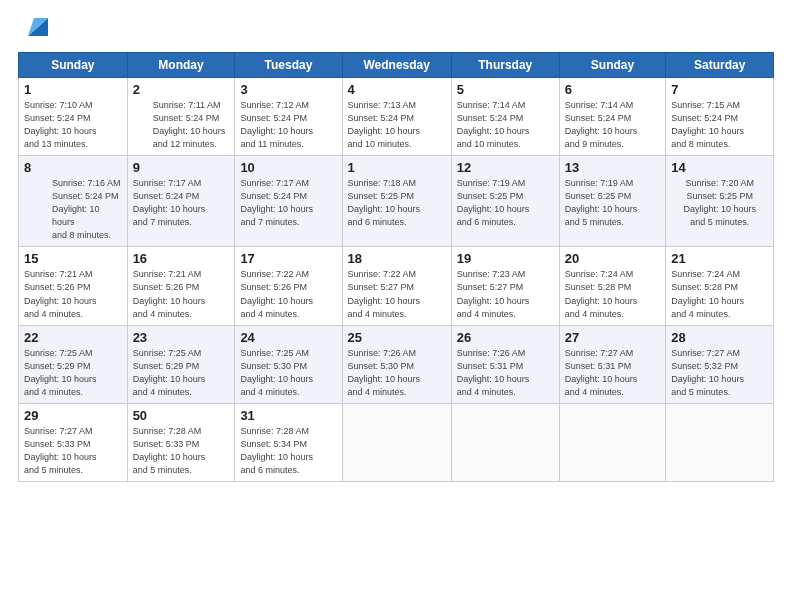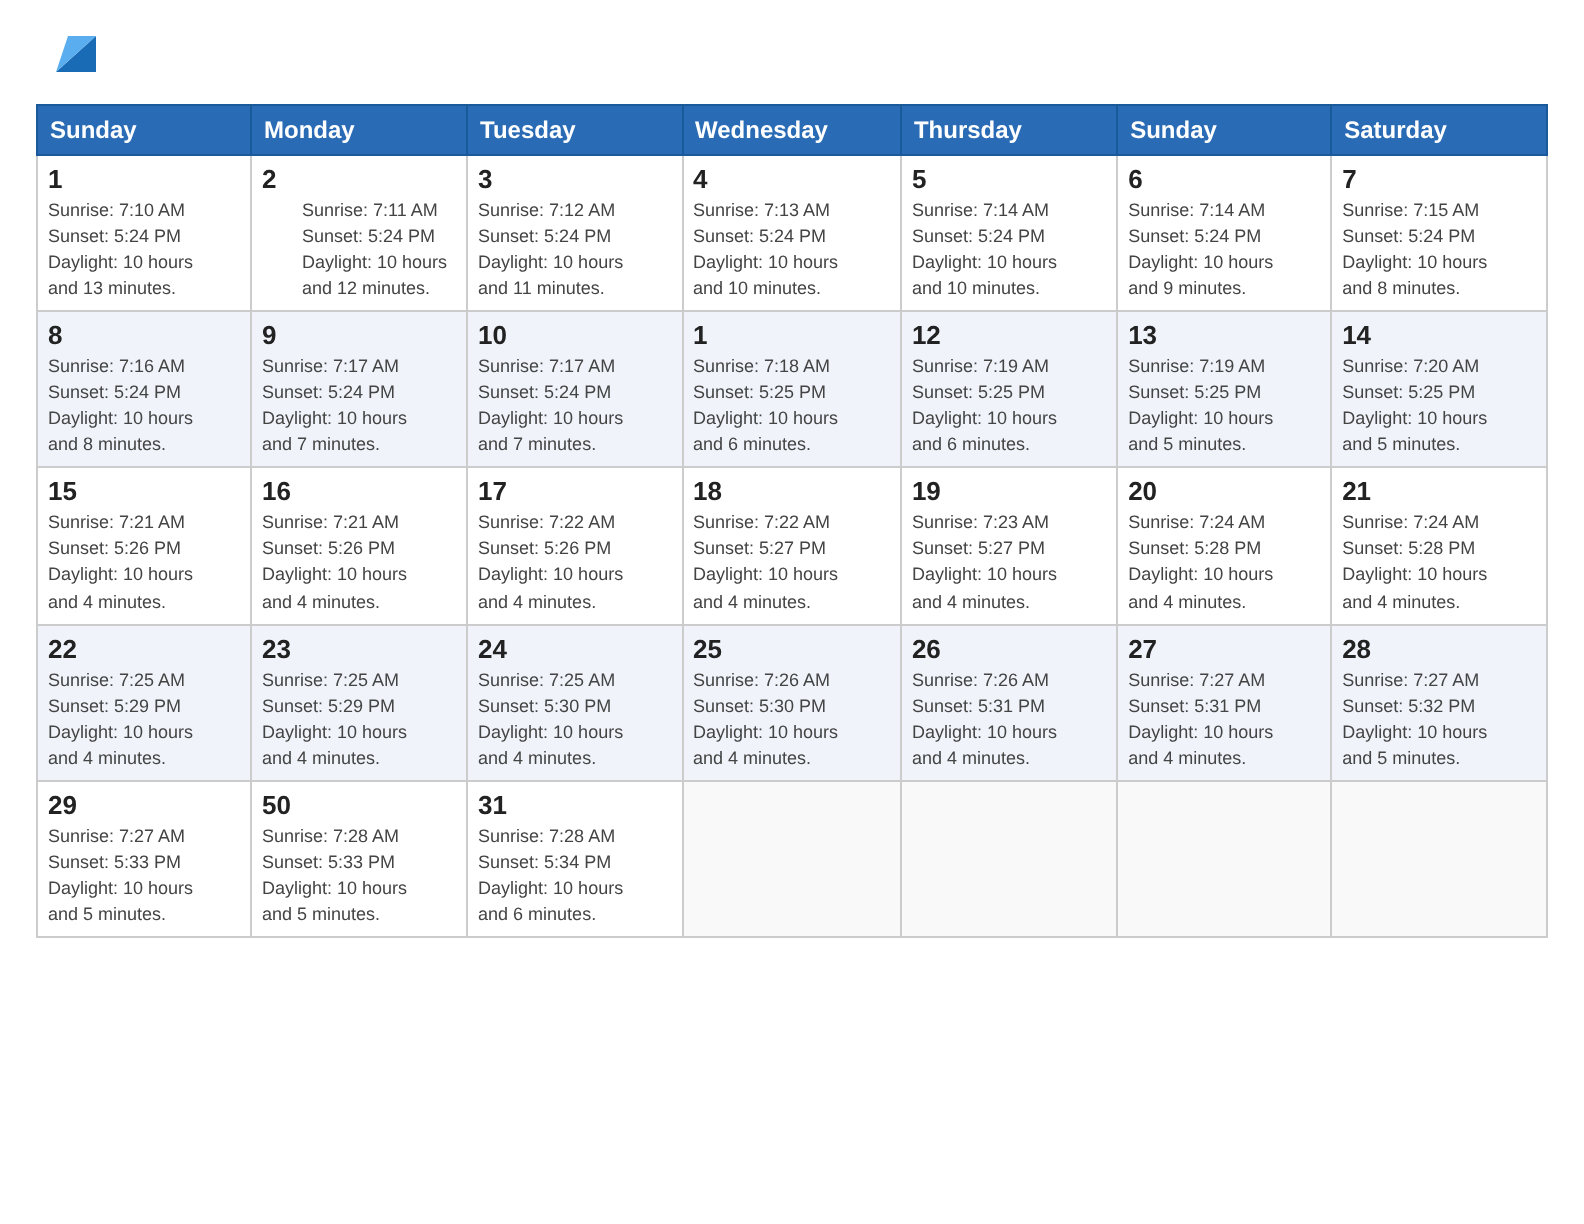--- a/index.html
+++ b/index.html
@@ -61,21 +61,21 @@
     }
     .calendar {
       width: 100%;
       border-collapse: collapse;
     }
     .calendar th {
       background: #2a6bb5;
       color: #fff;
       font-size: 12px;
       font-weight: bold;
-      text-align: left;
+      text-align: center;
       padding: 5px 6px;
       border: 1px solid #1a5a9a;
     }
     .calendar td {
       vertical-align: top;
       border: 1px solid #ccc;
       padding: 4px 5px;
       font-size: 9.5px;
       color: #333;
       width: 113px;
@@ -185,21 +185,21 @@
             <span class="day-num">7</span>
             <div class="day-info" style="white-space: pre-line;">Sunrise: 7:15 AM
 Sunset: 5:24 PM
 Daylight: 10 hours
 and 8 minutes.</div>
           </td>
         </tr>
         <tr>
           <td>
             <span class="day-num">8</span>
-            <div class="day-info" style="white-space: pre-line;">Sunrise: 7:16 AM
+            <div class="day-info" style="white-space: pre-line; margin-left: 28px;">Sunrise: 7:16 AM
 Sunset: 5:24 PM
 Daylight: 10 hours
 and 8 minutes.</div>
           </td>
           <td>
             <span class="day-num">9</span>
             <div class="day-info" style="white-space: pre-line;">Sunrise: 7:17 AM
 Sunset: 5:24 PM
 Daylight: 10 hours
 and 7 minutes.</div>
@@ -227,21 +227,21 @@
           </td>
           <td>
             <span class="day-num">13</span>
             <div class="day-info" style="white-space: pre-line;">Sunrise: 7:19 AM
 Sunset: 5:25 PM
 Daylight: 10 hours
 and 5 minutes.</div>
           </td>
           <td>
             <span class="day-num">14</span>
-            <div class="day-info" style="white-space: pre-line;">Sunrise: 7:20 AM
+            <div class="day-info" style="white-space: pre-line; text-align: center;">Sunrise: 7:20 AM
 Sunset: 5:25 PM
 Daylight: 10 hours
 and 5 minutes.</div>
           </td>
         </tr>
         <tr>
           <td>
             <span class="day-num">15</span>
             <div class="day-info" style="white-space: pre-line;">Sunrise: 7:21 AM
 Sunset: 5:26 PM

